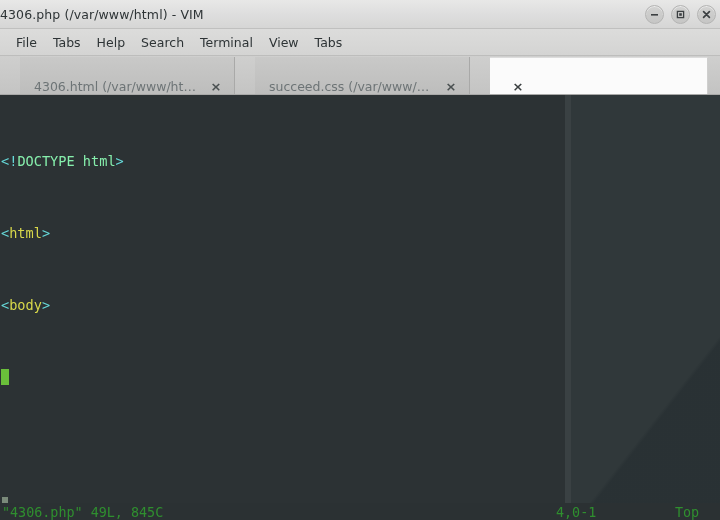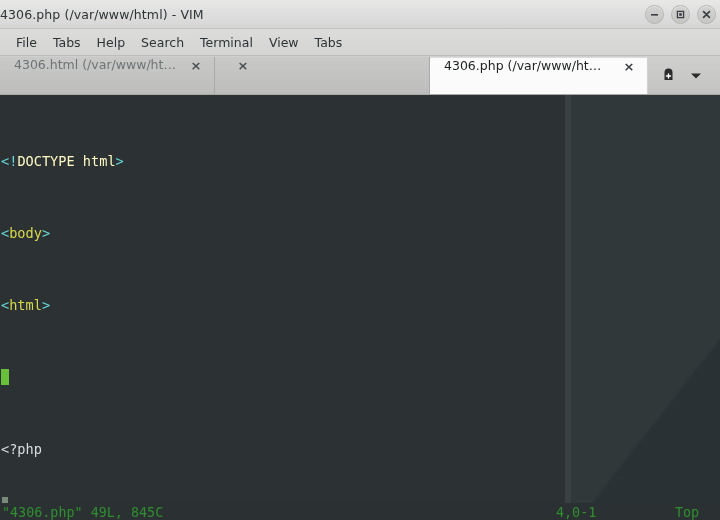--- a/index.html
+++ b/index.html
@@ -87,26 +87,27 @@
     background: linear-gradient(to bottom, #cfcfce 0%, #c4c4c3 100%);
     border-bottom: 1px solid #a9a9a8;
     display: flex;
     align-items: flex-end;
     position: relative;
   }
   .tab {
     height: 37px;
     box-sizing: border-box;
     display: flex;
-    align-items: flex-start;
+    align-items: flex-end;
     padding: 0 10px 0 14px;
     min-width: 0;
     position: relative;
     background: linear-gradient(to bottom, #c9c9c8 0%, #bdbdbc 100%);
     border-right: 1px solid #a9a9a8;
+    margin-left: 20px;
   }
   .tab.inactive { flex: 0 0 215px; }
   .tab.active {
     flex: 0 0 218px;
     background: #fbfbfb;
     border-right: 1px solid #cfcfce;
     border-top: 1px solid #dcdcdc;
   }
   .tab-label {
     flex: 1 1 auto;
@@ -192,21 +193,21 @@
     font-size: 13.6px;
     line-height: 18px;
     white-space: pre;
     z-index: 3;
   }
   .code .ln { height: 18px; }
 
   
   .c-punct   { color: #66d9d9; }           
   .c-tag     { color: #d8d84a; }           
-  .c-doctype { color: #fef9c3; }           
+  .c-doctype { color: #86efac; }           
   .c-plain   { color: #d9dede; }
 
   .cursor-block {
     display: inline-block;
     width: 8.2px;
     height: 16px;
     background: #6abf3a;
     vertical-align: -3px;
   }
 
@@ -269,24 +270,24 @@
     <div class="menu-item">View</div>
     <div class="menu-item">Tabs</div>
   </div>
 
   <div class="tabbar">
     <div class="tab inactive">
       <span class="tab-label">4306.html (/var/www/ht…</span>
       <span class="tab-close">×</span>
     </div>
     <div class="tab inactive">
+      <span class="tab-label">succeed.css (/var/www/…</span>
       <span class="tab-close">×</span>
     </div>
     <div class="tab active">
-      <span class="tab-label">4306.php (/var/www/ht…</span>
       <span class="tab-close">×</span>
     </div>
     <div class="tab-actions">
       <div class="newtab-btn">
         <svg width="15" height="15" viewBox="0 0 15 15">
           <path d="M3.5 4.5 a4 4 0 0 1 8 0 V12 H3.5 Z" fill="#2b2b2b"></path>
           <path d="M7.5 6 V10 M5.5 8 H9.5" stroke="#ffffff" stroke-width="1.5" stroke-linecap="round"></path>
         </svg>
       </div>
       <div class="tablist-btn">
@@ -300,27 +301,26 @@
   <div class="terminal">
     <div class="bg-band-a"></div>
     <div class="bg-band-b"></div>
     <div class="bg-band-c"></div>
     <div class="bg-diag"></div>
 
     <div class="code">
 
       <div class="ln"><span class="c-punct">&lt;!</span><span class="c-doctype">DOCTYPE html</span><span class="c-punct">&gt;</span></div>
 
+      <div class="ln"><span class="c-punct">&lt;</span><span class="c-tag">html</span><span class="c-punct">&gt;</span></div>
+
       <div class="ln"><span class="c-punct">&lt;</span><span class="c-tag">body</span><span class="c-punct">&gt;</span></div>
 
-      <div class="ln"><span class="c-punct">&lt;</span><span class="c-tag">html</span><span class="c-punct">&gt;</span></div>
-
       <div class="ln"><span class="cursor-block"></span></div>
 
-      <div class="ln"><span class="c-plain">&lt;?php</span></div>
 
       <div class="ln">&nbsp;</div>
 
       
 
       
 
       
 
       

